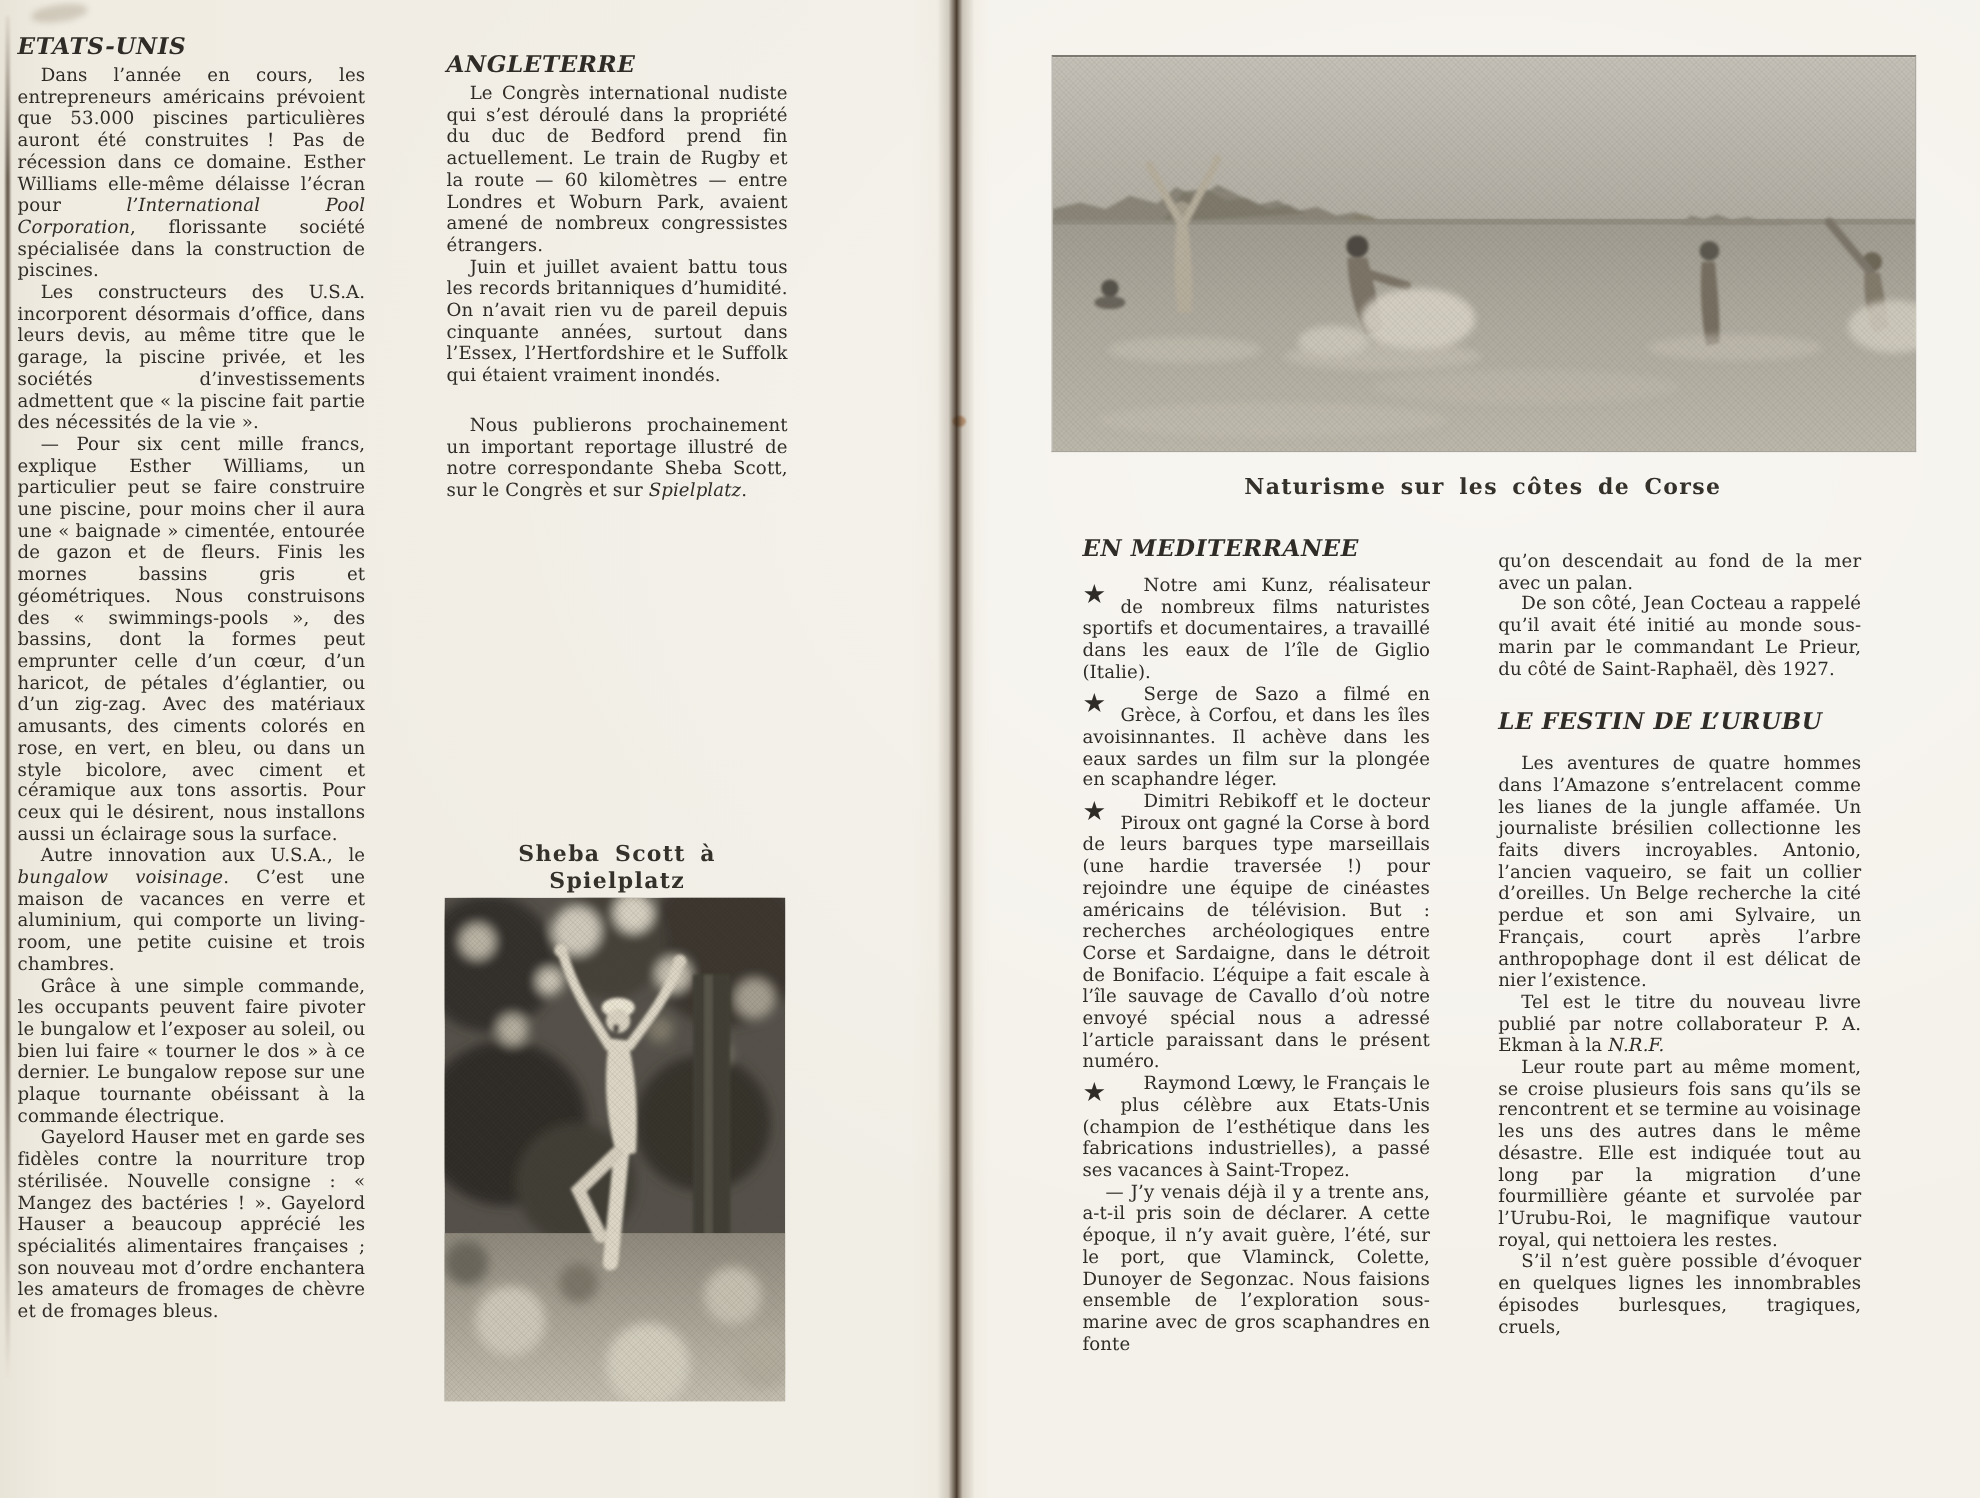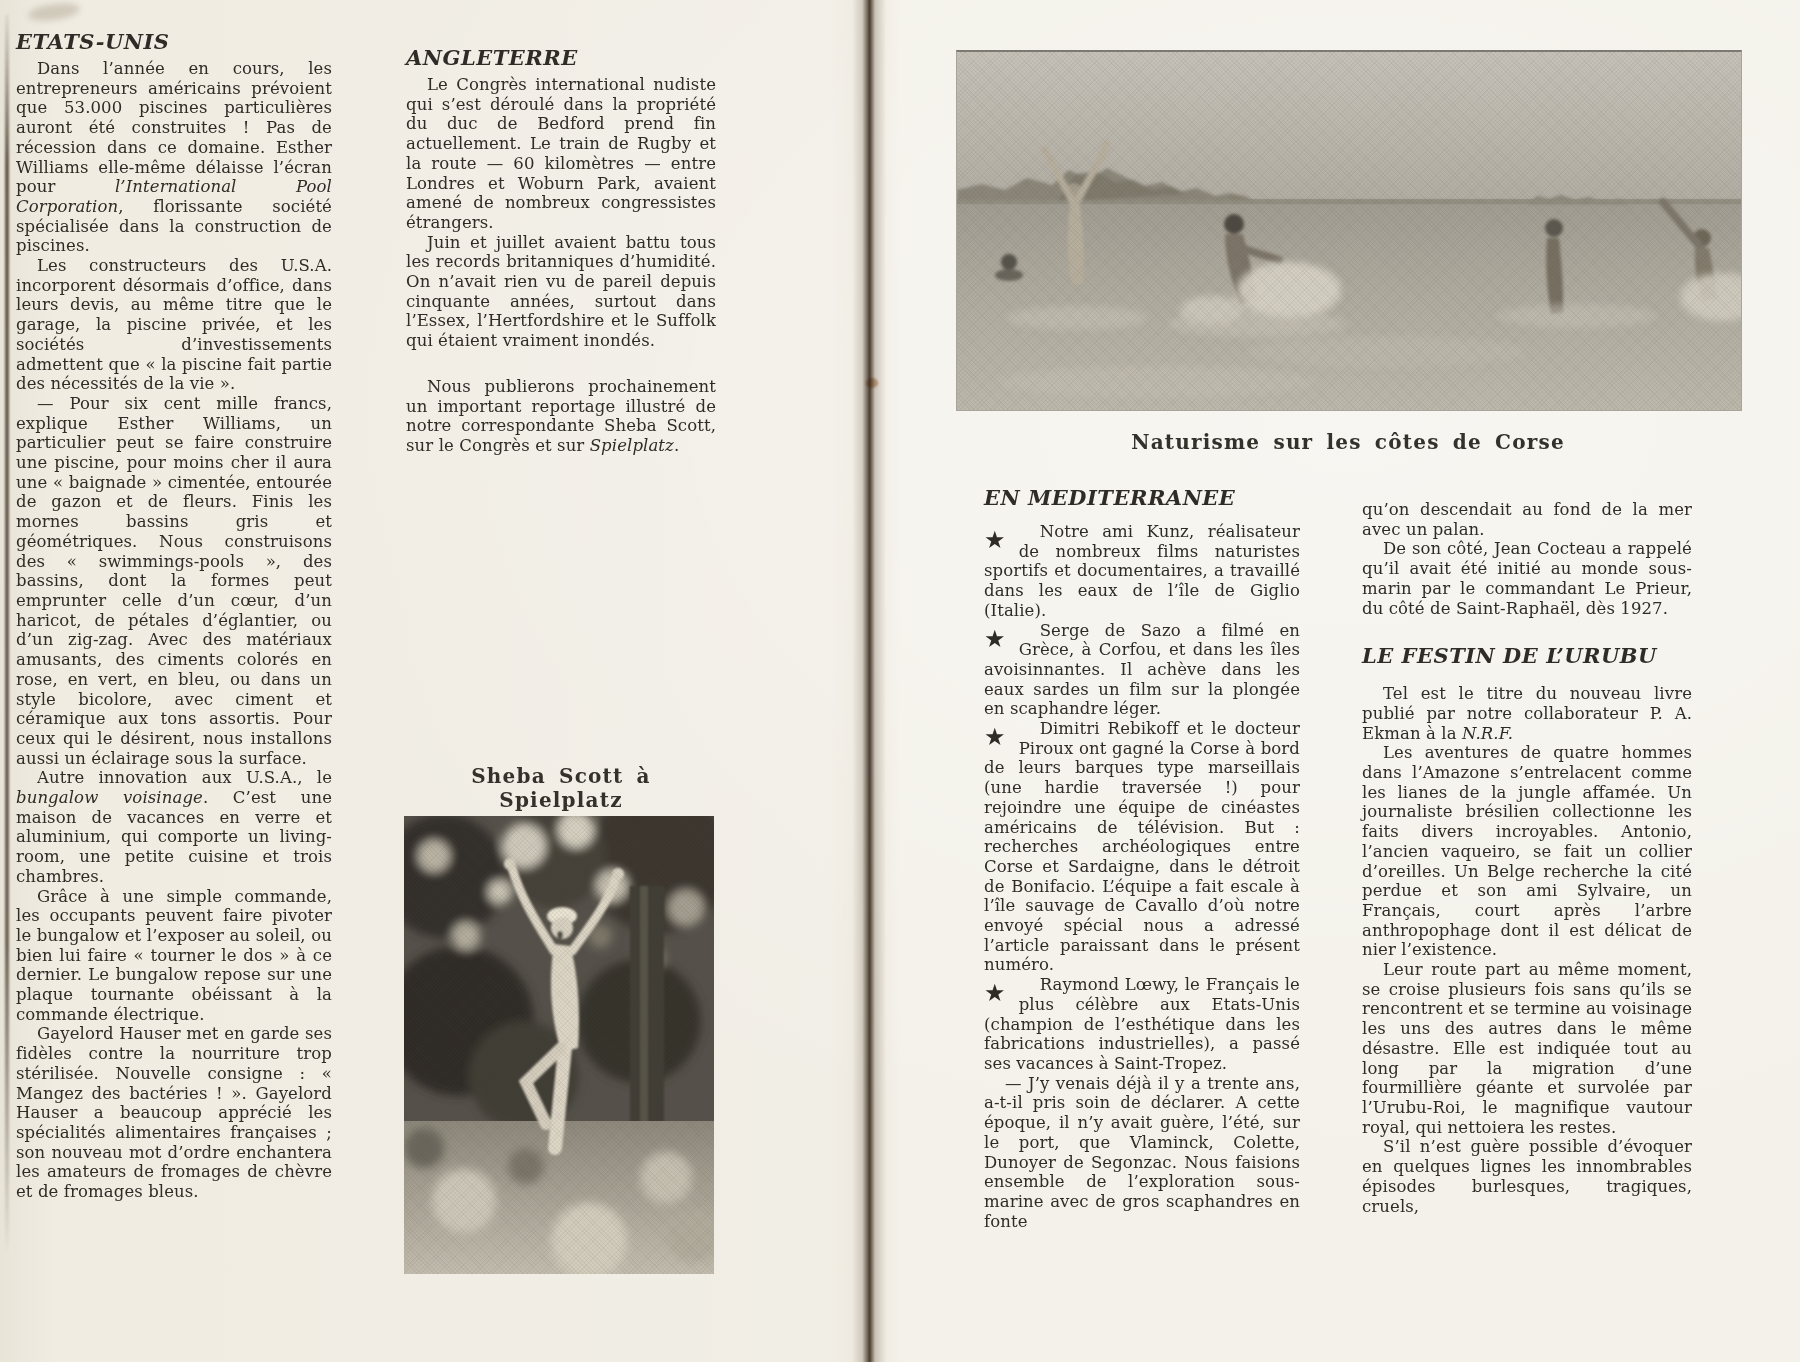--- a/index.html
+++ b/index.html
@@ -240,21 +240,21 @@
         </div>
     </section>
 
     <section class="col" style="left:1362px;top:500px;width:330px;">
       <div class="body">
           <p class="noindent"><span>qu’on descendait au fond de la mer avec un palan.</span></p>
           <p><span>De son côté, Jean Cocteau a rappelé qu’il avait été initié au monde sous-marin par le commandant Le Prieur, du côté de Saint-Raphaël, dès 1927.</span></p>
         </div>
       <h2 class="h-article" style="margin:26px 0 16px 0;">LE FESTIN DE L’URUBU</h2>
       <div class="body">
+          <p><span>Les aventures de quatre hommes dans l’Amazone s’entrelacent comme les lianes de la jungle affamée. Un journaliste brésilien collectionne les faits divers incroyables. Antonio, l’ancien vaqueiro, se fait un collier d’oreilles. Un Belge recherche la cité perdue et son ami Sylvaire, un Français, court après l’arbre anthropophage dont il est délicat de nier l’existence.</span></p>
           <p><span>Tel est le titre du nouveau livre publié par notre collaborateur P. A. Ekman à la </span><i>N.R.F.</i></p>
-          <p><span>Les aventures de quatre hommes dans l’Amazone s’entrelacent comme les lianes de la jungle affamée. Un journaliste brésilien collectionne les faits divers incroyables. Antonio, l’ancien vaqueiro, se fait un collier d’oreilles. Un Belge recherche la cité perdue et son ami Sylvaire, un Français, court après l’arbre anthropophage dont il est délicat de nier l’existence.</span></p>
           <p><span>Leur route part au même moment, se croise plusieurs fois sans qu’ils se rencontrent et se termine au voisinage les uns des autres dans le même désastre. Elle est indiquée tout au long par la migration d’une fourmillière géante et survolée par l’Urubu-Roi, le magnifique vautour royal, qui nettoiera les restes.</span></p>
           <p><span>S’il n’est guère possible d’évoquer en quelques lignes les innombrables épisodes burlesques, tragiques, cruels,</span></p>
         </div>
     </section>
   </div>
 
 </div>
 
 </body></html>

